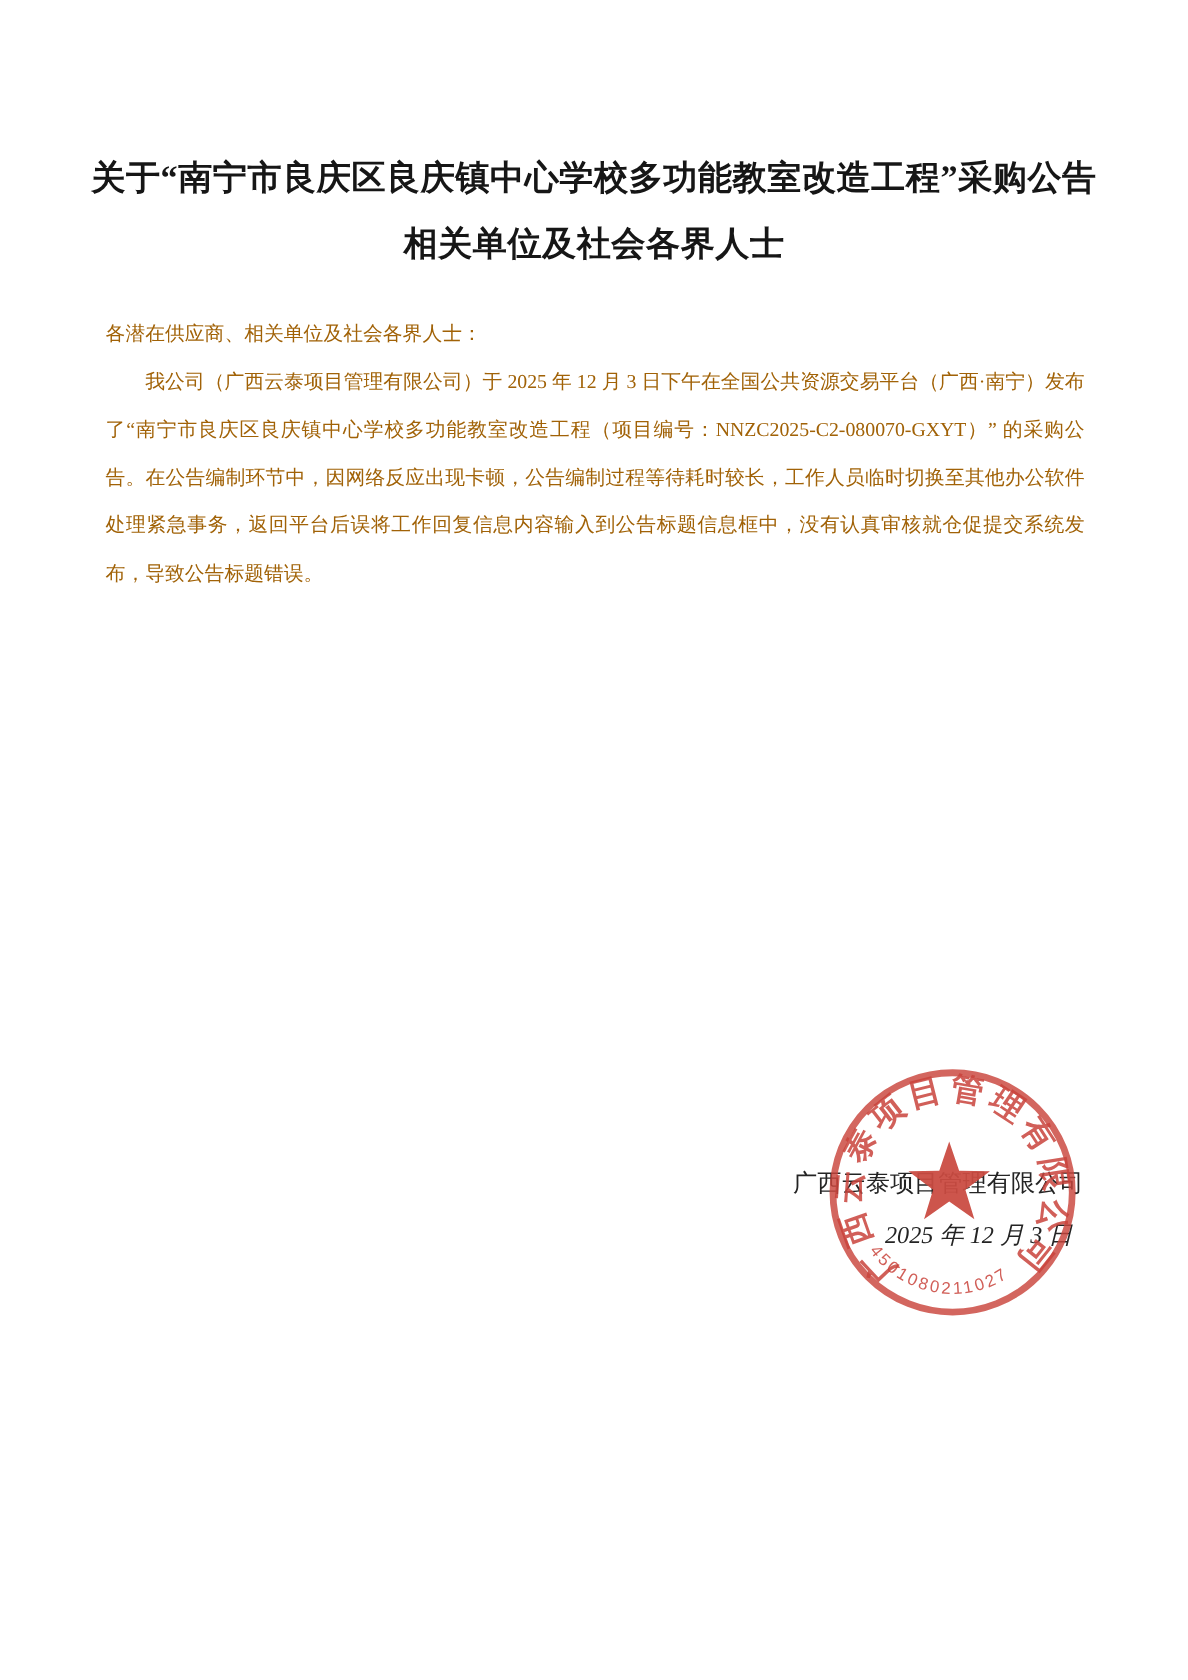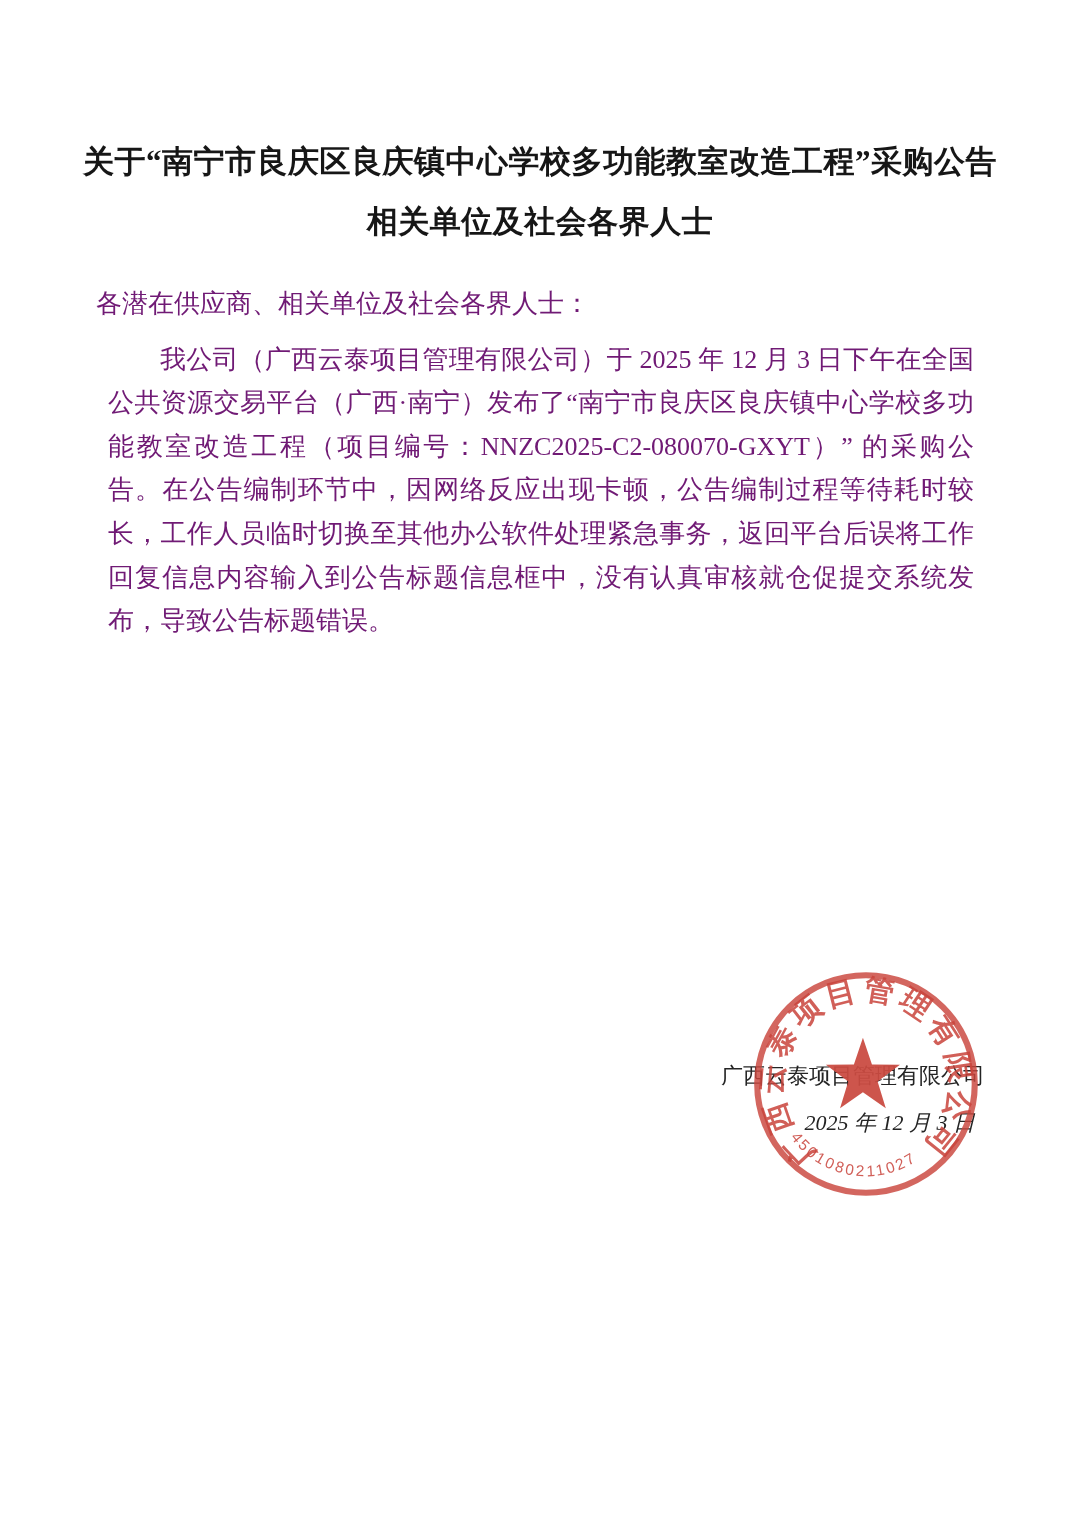--- a/index.html
+++ b/index.html
@@ -22,31 +22,31 @@
     font-weight: bold;
     line-height: 60px;
     color: #161616;
     letter-spacing: 0.5px;
   }
   .doc-body {
     position: absolute;
     top: 282px;
     left: 96px;
     width: 890px;
-    font-size: 26px;
+    font-size: 18px;
     line-height: 43.6px;
     text-align: justify;
-    color: #701a75;
+    color: #a16207;
   }
   .doc-body .salutation {
     margin: 0;
     text-indent: 0;
   }
   .doc-body p.para {
-    margin: 12px;
+    margin: 0;
     text-indent: 2em;
   }
   .sign-block {
     position: absolute;
     top: 1052px;
     right: 95px;
     font-size: 22px;
     line-height: 47px;
     color: #242424;
     text-align: right;

